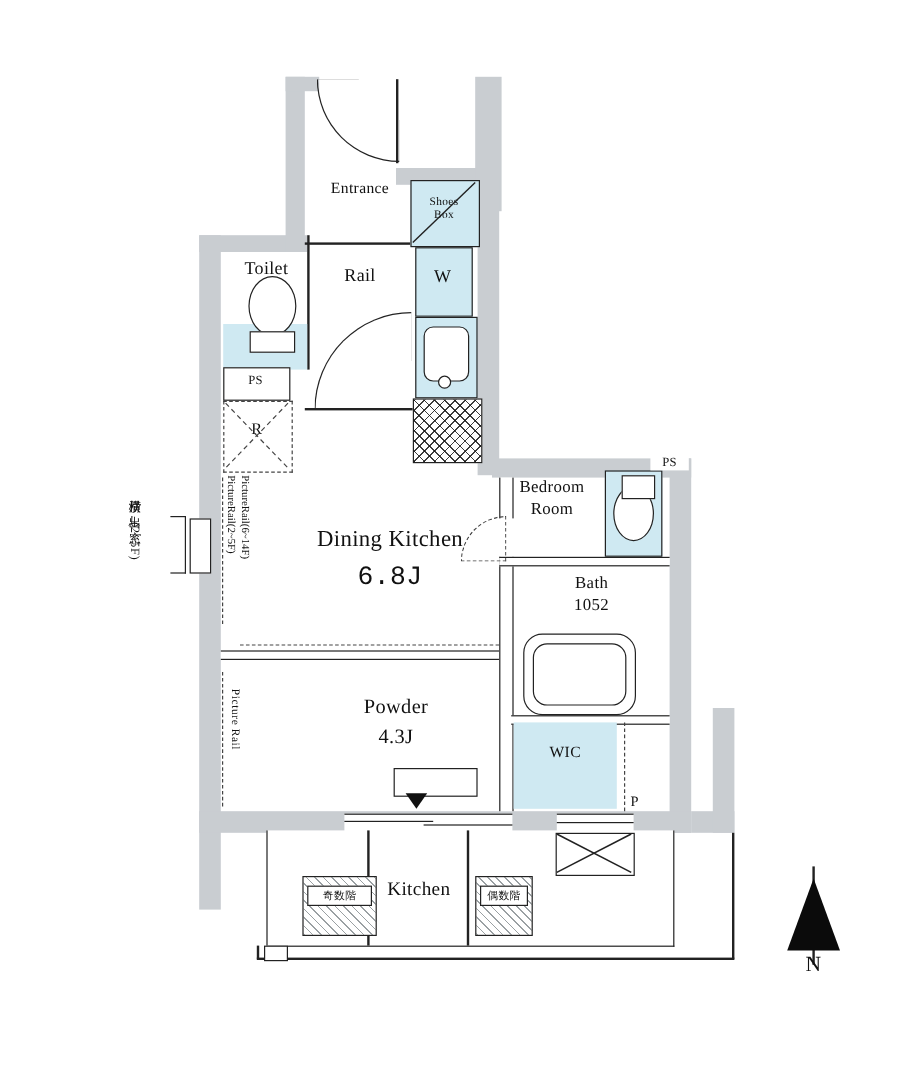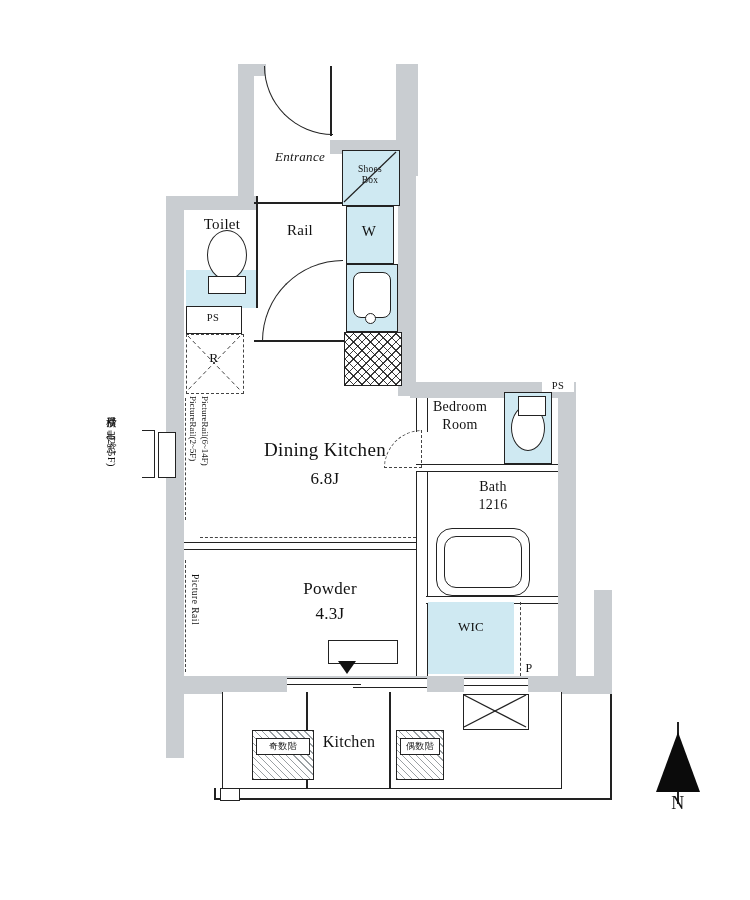--- a/index.html
+++ b/index.html
@@ -115,46 +115,46 @@
   <div style="position:absolute;left:142px;top:430px;width:12px;height:46px;border-top:1px solid #222;border-right:1px solid #222;border-bottom:1px solid #222;"></div>
 
   <div class="dashv" style="left:185px;top:398px;height:122px;"></div>
   <div class="vtext" style="left:188px;top:396px;height:124px;font-size:9px;letter-spacing:0;">PictureRail(2~5F)</div>
   <div class="vtext" style="left:200px;top:396px;height:124px;font-size:9px;letter-spacing:0;">PictureRail(6~14F)</div>
 
   <div class="dashv" style="left:185px;top:560px;height:112px;"></div>
   <div class="vtext" style="left:190px;top:574px;height:104px;font-size:9.5px;letter-spacing:.5px;">Picture Rail</div>
   <div class="dashh" style="left:200px;top:537px;width:216px;"></div>
 
-  <div class="lbl" style="left:260px;top:149px;width:80px;font-size:13px;font-style:italic;">Entrance</div>
+  <div class="lbl" style="left:260px;top:149px;width:80px;font-size:13px;">Entrance</div>
   <div class="lbl" style="left:270px;top:221px;width:60px;font-size:15px;">Rail</div>
   <div class="lbl" style="left:190px;top:215px;width:64px;font-size:15px;">Toilet</div>
 
   <div class="lbl" style="left:342px;top:164px;width:56px;font-size:9.5px;line-height:1.2;">
     <span style="display:block;">Shoes</span>
     <span style="display:block;">Box</span>
   </div>
   <div class="lbl" style="left:346px;top:222px;width:46px;font-size:15px;">W</div>
   <div class="lbl" style="left:186px;top:311px;width:54px;font-size:10.5px;">PS</div>
   <div class="lbl" style="left:186px;top:350px;width:56px;font-size:13.5px;">R</div>
 
   <div class="lbl" style="left:234px;top:438px;width:182px;">
     <span style="display:block;font-size:19px;">Dining Kitchen</span>
-    <span style="display:block;font-size:17px;margin-top:6px;">6.8J</span>
+    <span style="display:block;font-size:22px;margin-top:6px;font-family:Liberation Mono, monospace;">6.8J</span>
   </div>
 
   <div class="lbl" style="left:424px;top:398px;width:72px;font-size:14px;">
     <span style="display:block;">Bedroom</span>
     <span style="display:block;">Room</span>
   </div>
   <div class="lbl" style="left:542px;top:379px;width:32px;font-size:10.5px;background:#fff;">PS</div>
 
   <div class="lbl" style="left:456px;top:478px;width:74px;font-size:14px;">
     <span style="display:block;">Bath</span>
-    <span style="display:block;">1216</span>
+    <span style="display:block;">1052</span>
   </div>
 
   <div class="lbl" style="left:248px;top:578px;width:164px;">
     <span style="display:block;font-size:17px;">Powder</span>
     <span style="display:block;font-size:17px;margin-top:4px;">4.3J</span>
   </div>
 
   <div class="lbl" style="left:428px;top:619px;width:86px;font-size:13px;">WIC</div>
   <div class="lbl" style="left:516px;top:661px;width:26px;font-size:12px;">P</div>
   <div class="lbl" style="left:306px;top:732px;width:86px;font-size:16px;">Kitchen</div>

